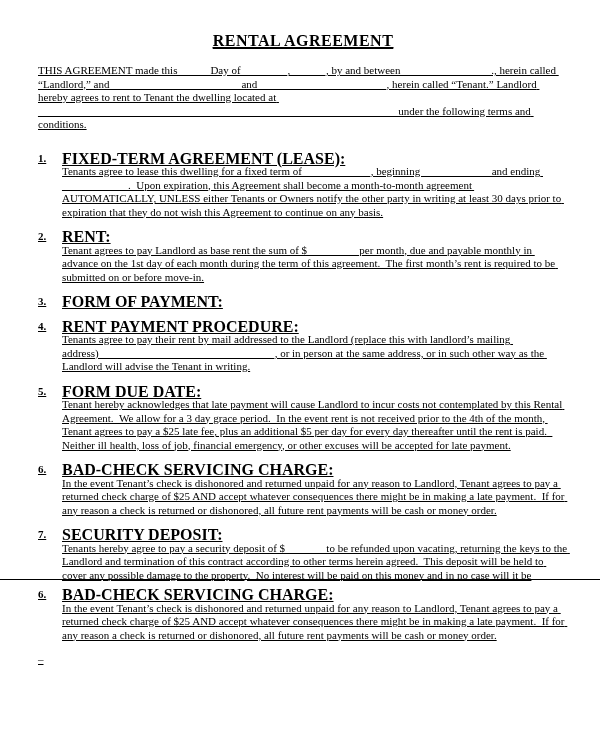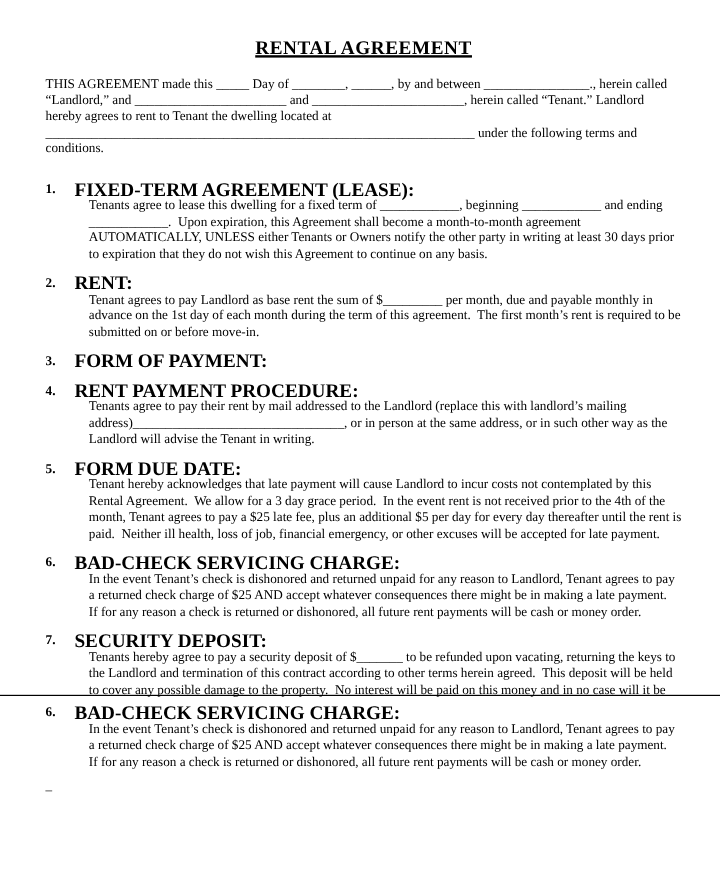--- a/index.html
+++ b/index.html
@@ -13,20 +13,21 @@
     overflow: hidden;
     font-family: "Liberation Serif", "DejaVu Serif", serif;
     color: #000000;
   }
   .page {
     box-sizing: border-box;
     width: 600px;
     height: 730px;
     padding: 28px 32px 16px 38px;
     background: #ffffff;
+    text-decoration: underline;
   }
   .doc-title {
     text-align: center;
     font-size: 16px;
     font-weight: bold;
     letter-spacing: 0.5px;
     text-decoration: underline;
     text-decoration-thickness: 1.5px;
     margin: 4px 0 14px 0;
   }
@@ -54,21 +55,20 @@
   .section .heading {
     font-size: 16px;
     line-height: 13.5px;
     font-weight: bold;
   }
   .section .body-text {
     font-size: 11px;
     line-height: 13.5px;
     white-space: pre-wrap;
     overflow-wrap: break-word;
-    margin-left: 12px;
   }
   .page-divider {
     border: 0;
     border-top: 1.5px solid #000000;
     margin: -3px -32px 8px -38px; 
   }
   .footer-dash {
     font-size: 11px;
     line-height: 13.5px;
     margin-top: 6px;

